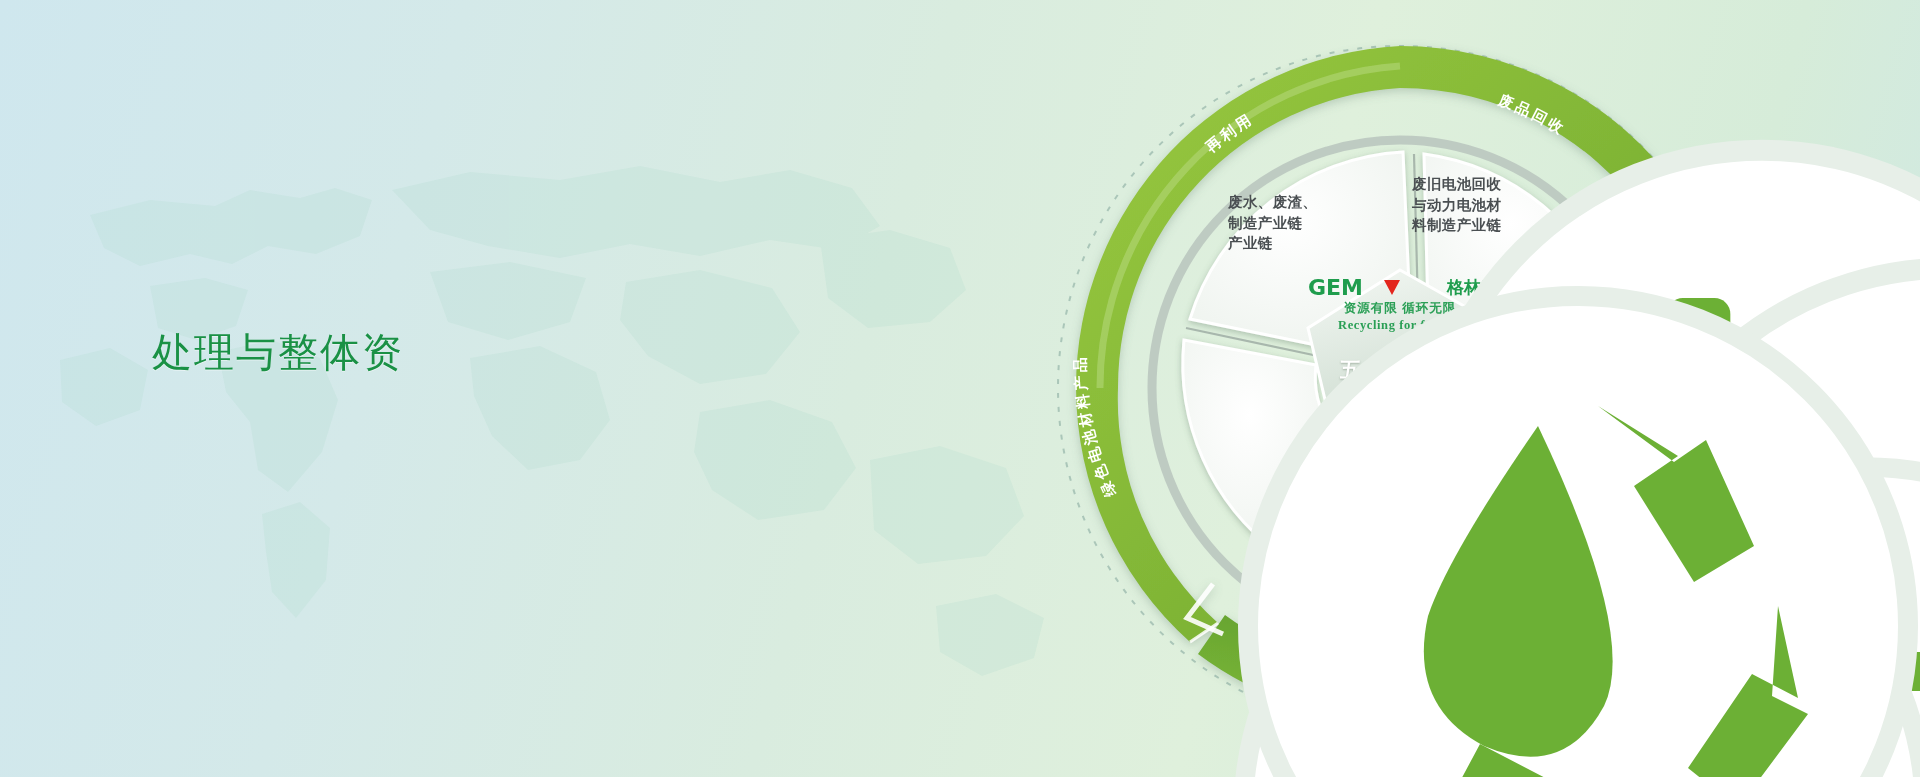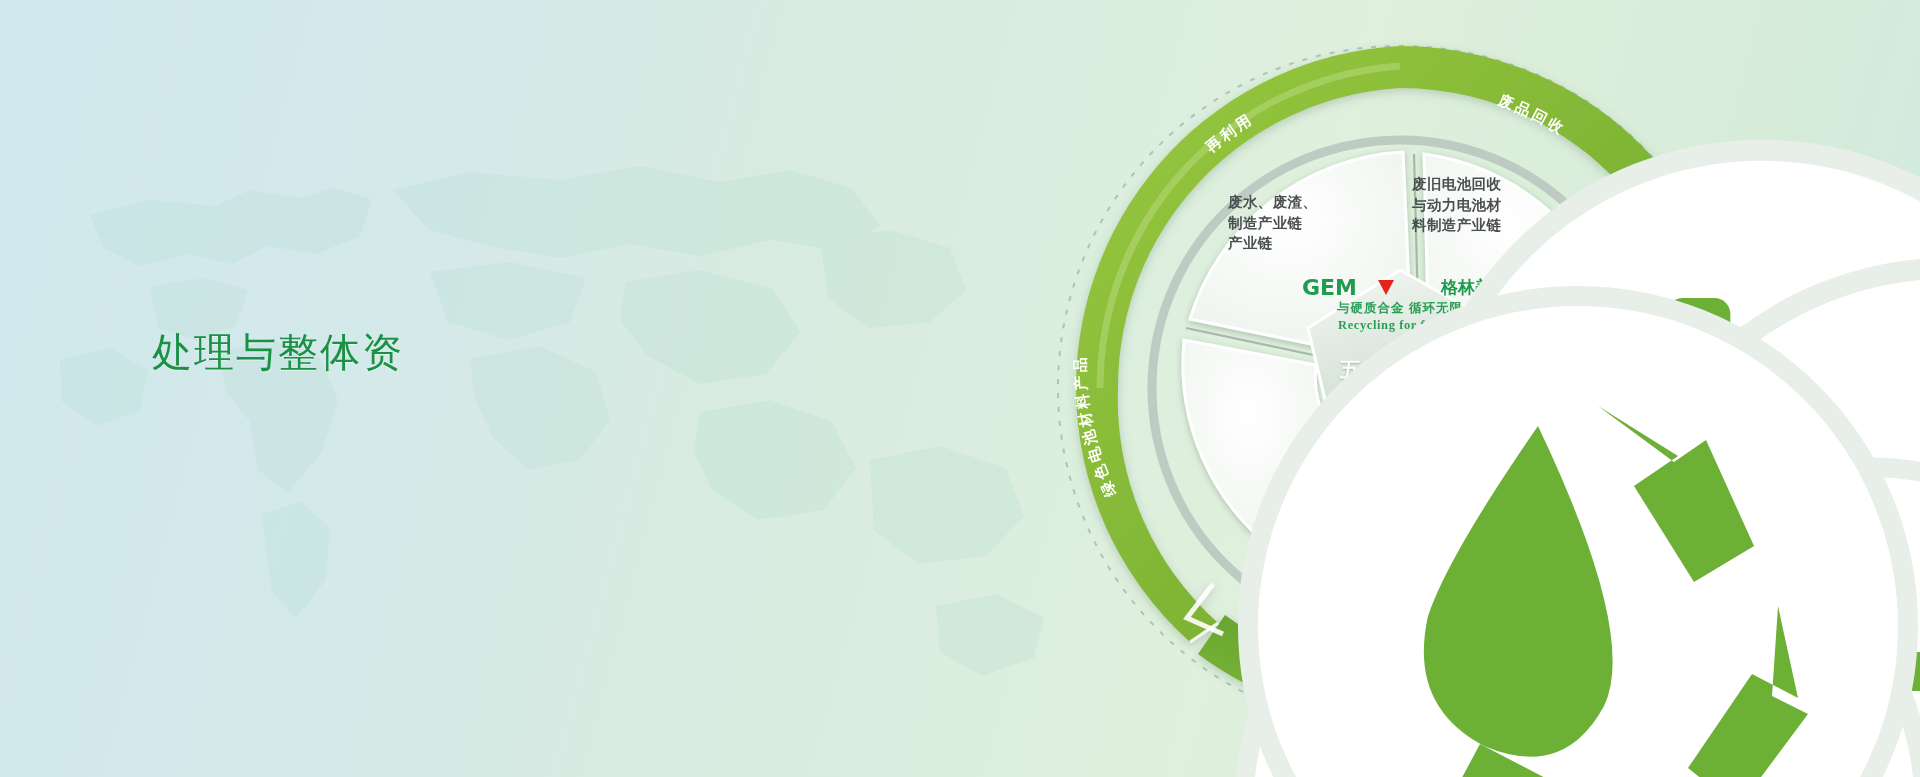--- a/index.html
+++ b/index.html
@@ -69,21 +69,21 @@
   #gem-logo {
     position: absolute;
     left: 282px; top: 268px;
     width: 196px;
     text-align: center;
     pointer-events: none;
   }
   #gem-logo .gem-row {
     display: flex;
     align-items: center;
-    justify-content: flex-start;
+    justify-content: flex-end;
     gap: 21px;
     height: 22px;
   }
   #gem-logo .gem-mark {
     font-size: 22px;
     font-weight: 700;
     color: #1f9d4d;
     letter-spacing: 0px;
     font-family: "DejaVu Sans", sans-serif;
   }
@@ -280,21 +280,21 @@
                L 316 438
                L 288 320 Z" fill="url(#gCenter)" stroke="#ffffff" stroke-width="3"></path>
     </svg>
 
     <div id="gem-logo">
       <div class="gem-row">
         <span class="gem-mark">GEM</span>
         <span class="gem-tri"></span>
         <span class="gem-cn">格林美</span>
       </div>
-      <div class="slogan-cn">与硬质合金  循环无限</div>
+      <div class="slogan-cn">资源有限  循环无限</div>
       <div class="slogan-en">Recycling for future!</div>
     </div>
     <div id="center-tag">五大产业链</div>
 
     <div class="seg-label" style="left:392px; top:166px; width:150px;">废旧电池回收
 与动力电池材
 料制造产业链</div>
 
     <div class="seg-label" style="left:472px; top:316px; width:150px;">电子废弃物循
 环利用与高值

